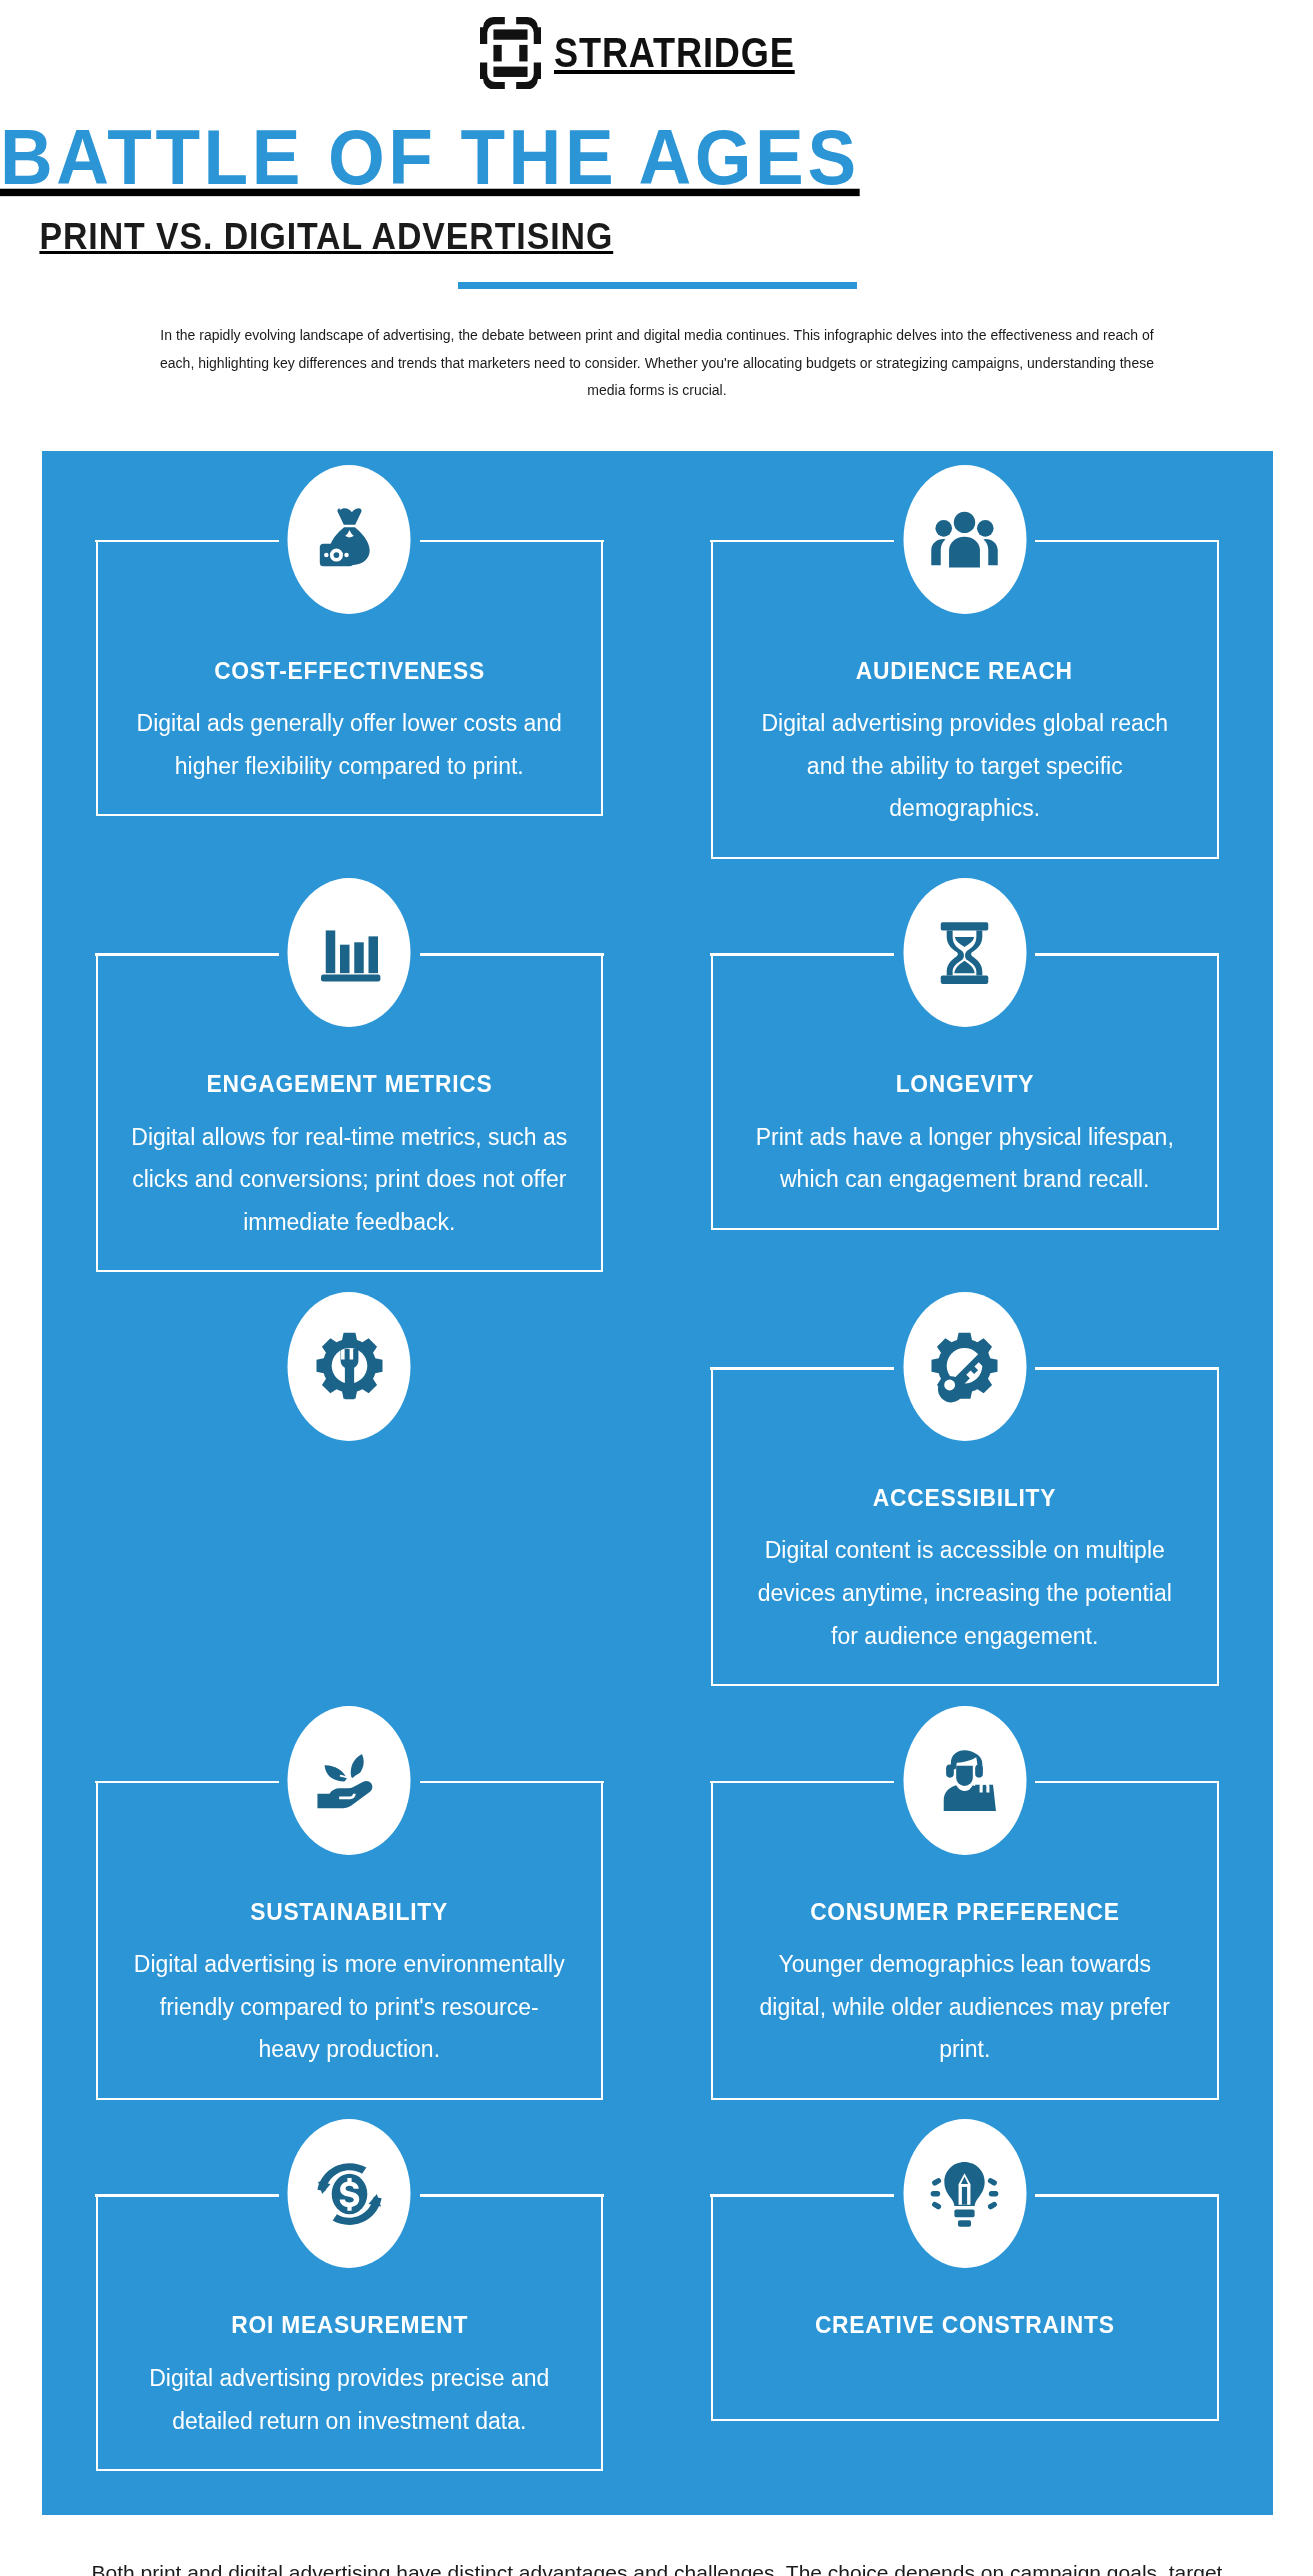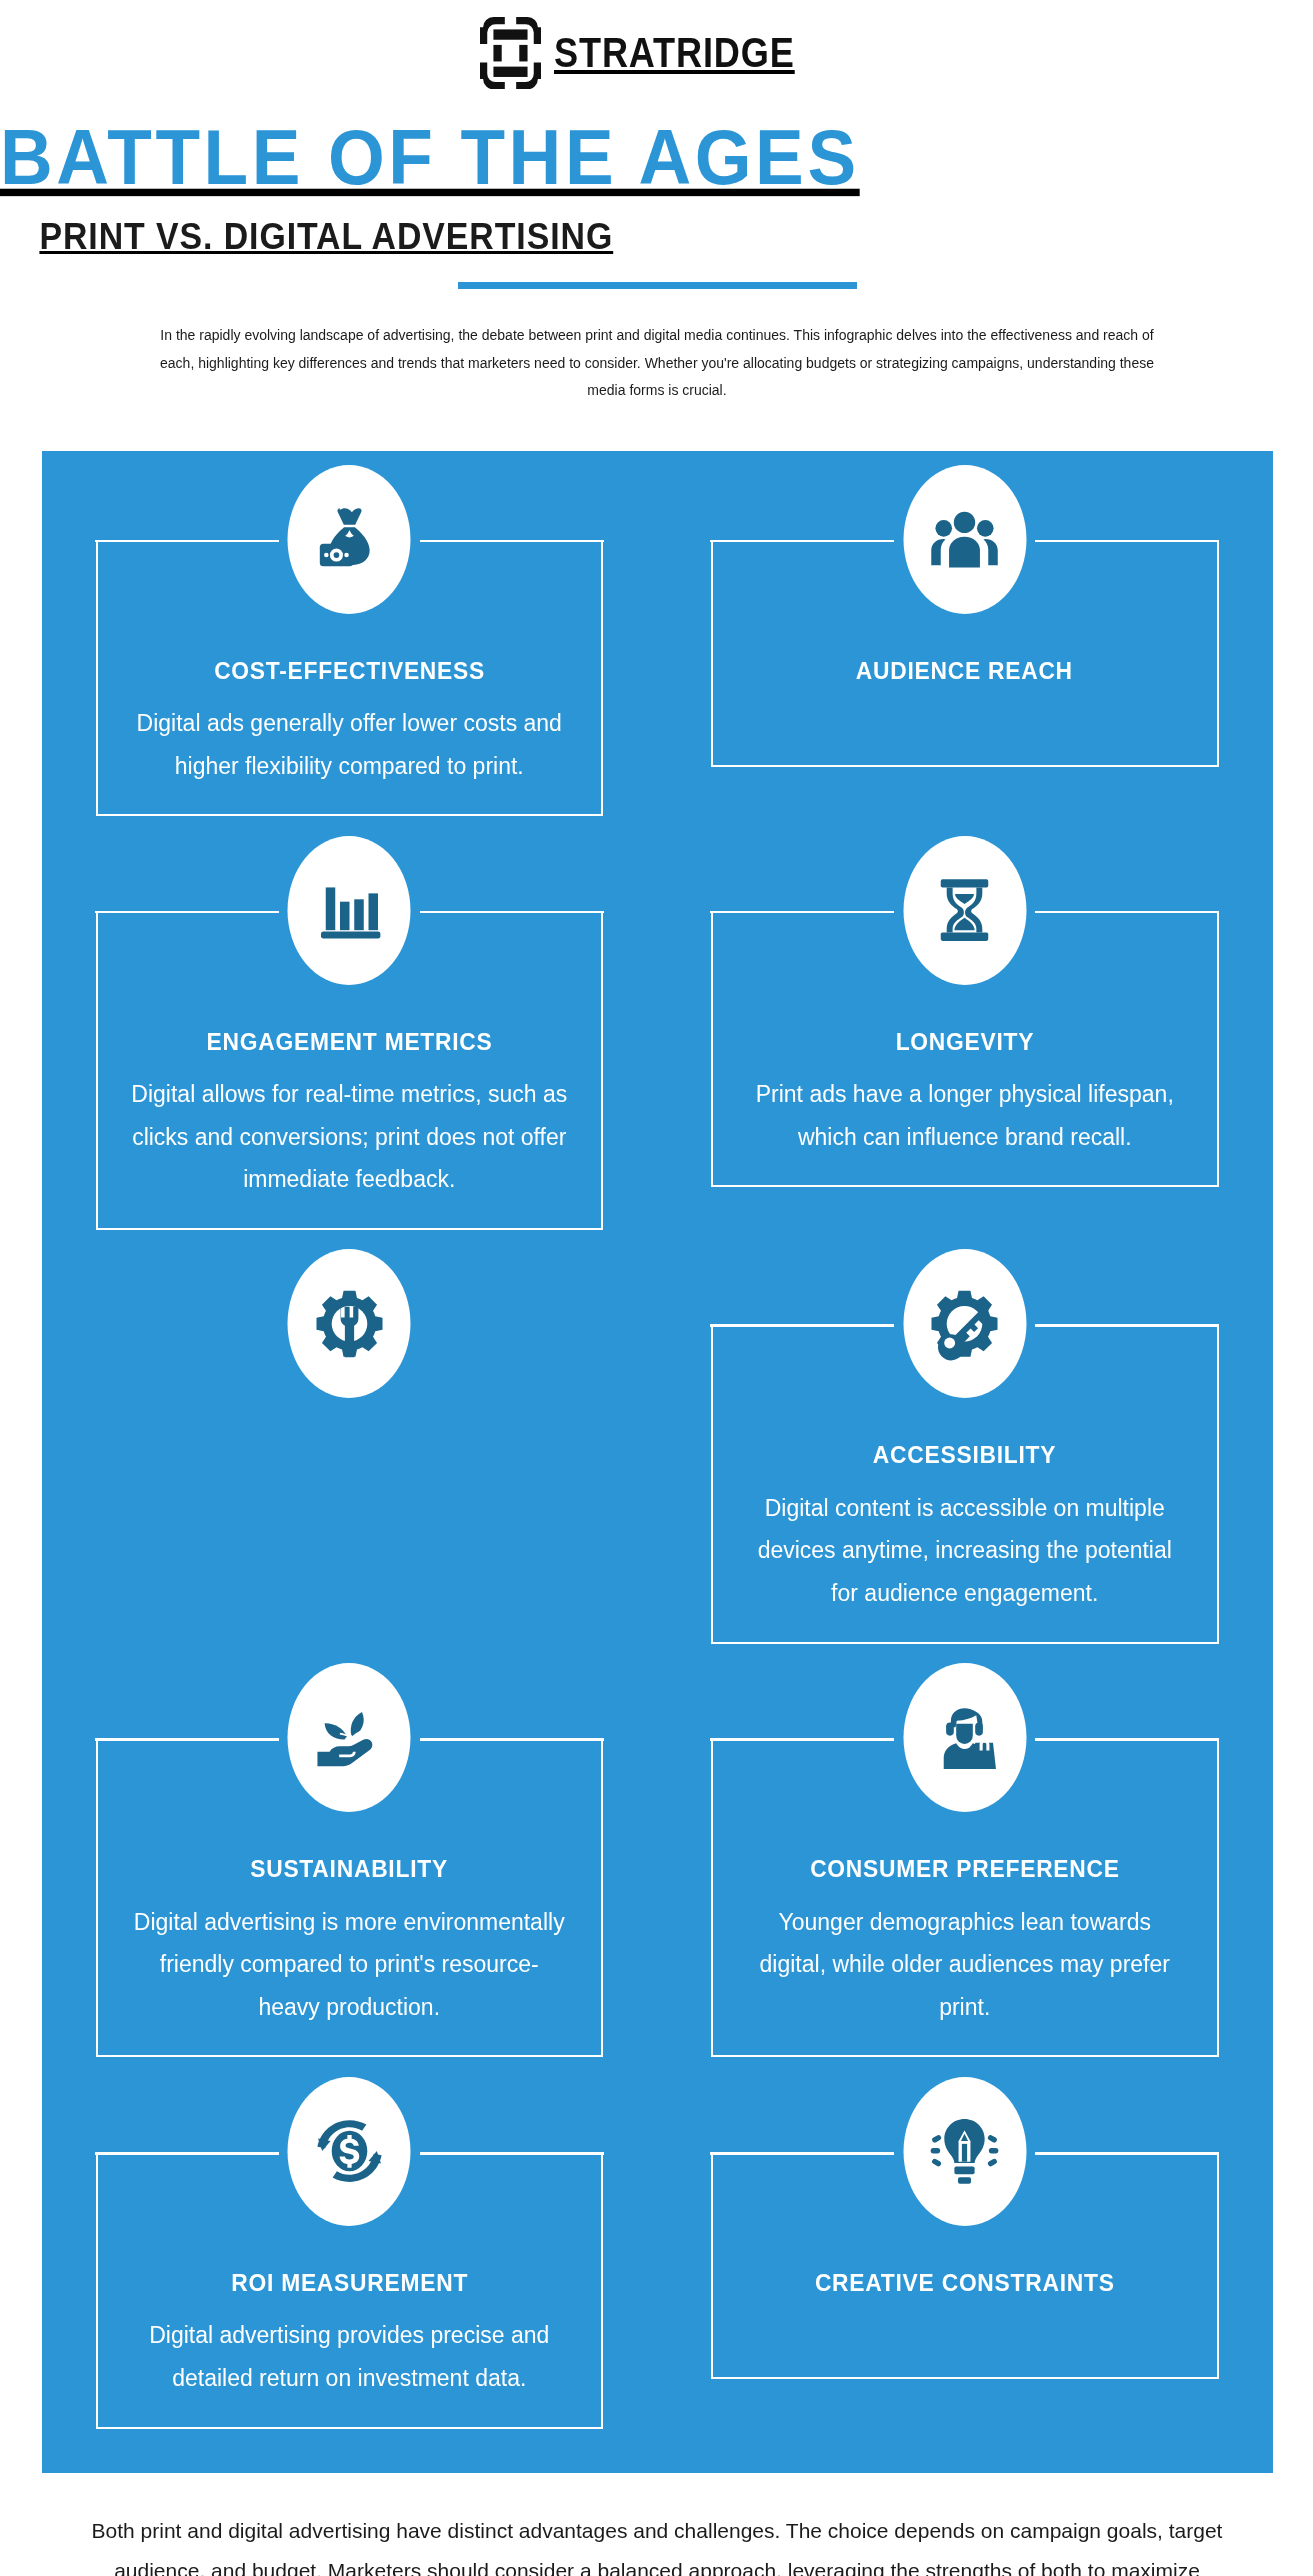--- a/index.html
+++ b/index.html
@@ -157,20 +157,21 @@
     <circle cx="32" cy="18" r="9" fill="#1B6389"></circle>
     <circle cx="14.5" cy="23" r="7" fill="#1B6389"></circle>
     <circle cx="49.5" cy="23" r="7" fill="#1B6389"></circle>
     <path fill="#1B6389" d="M14.5 32c-6 0-10.5 4-10.5 9.5V54h8V41c0-3.3 1.5-6.4 4-8.5-.5-.3-1-.5-1.5-.5z"></path>
     <path fill="#1B6389" d="M49.5 32c-.5 0-1 .2-1.5.5 2.5 2.1 4 5.2 4 8.5v13h8V41.5C60 36 55.5 32 49.5 32z"></path>
     <path fill="#1B6389" d="M32 30c-7.5 0-13 5-13 11.5V56h26V41.5C45 35 39.5 30 32 30z"></path>
               </svg>
             </div>
             <div class="card">
               <div class="card-title">AUDIENCE REACH</div>
+              <div class="card-desc">Digital advertising provides global reach and the ability to target specific demographics.</div>
             </div>
           </div>
         </div>
         <div class="cell rn">
           <div class="card-wrap">
             <div class="icon-badge">
               <svg viewBox="0 0 64 64" xmlns="http://www.w3.org/2000/svg" aria-hidden="true">
     <rect x="12" y="13" width="8" height="36" fill="#1B6389"></rect>
     <rect x="24" y="25" width="8" height="24" fill="#1B6389"></rect>
     <rect x="36" y="23" width="8" height="26" fill="#1B6389"></rect>
@@ -191,21 +192,21 @@
     <rect x="12" y="6" width="40" height="7" rx="1.5" fill="#1B6389"></rect>
     <rect x="12" y="51" width="40" height="7" rx="1.5" fill="#1B6389"></rect>
     <path fill="#1B6389" d="M17 13v5c0 7 4.5 10.5 8.5 13.2 1.2.8 1.2 2.8 0 3.6C21.5 37.5 17 41 17 48v3h5v-3c0-5 4-7.4 7.5-9.8 2.7-1.9 2.7-6.5 0-8.4C26 27.4 22 25 22 18v-5h-5z"></path>
     <path fill="#1B6389" d="M47 13v5c0 7-4.5 10.5-8.5 13.2-1.2.8-1.2 2.8 0 3.6C42.5 37.5 47 41 47 48v3h-5v-3c0-5-4-7.4-7.5-9.8-2.7-1.9-2.7-6.5 0-8.4C38 27.4 42 25 42 18v-5h5z"></path>
     <path fill="#1B6389" d="M24 18.5h16c-.4 3.3-3.1 5.1-5.8 6.9l-2.2 1.5-2.2-1.5c-2.7-1.8-5.4-3.6-5.8-6.9z"></path>
     <path fill="#1B6389" d="M32 38.5c4 2.7 8 5.5 8.6 10.5H23.4c.6-5 4.6-7.8 8.6-10.5z"></path>
               </svg>
             </div>
             <div class="card">
               <div class="card-title">LONGEVITY</div>
-              <div class="card-desc">Print ads have a longer physical lifespan, which can influence brand recall.</div>
+              <div class="card-desc">Print ads have a longer physical lifespan, which can engagement brand recall.</div>
             </div>
           </div>
         </div>
         <div class="cell rn">
           <div class="card-wrap">
             <div class="icon-badge">
               <svg viewBox="0 0 64 64" xmlns="http://www.w3.org/2000/svg" aria-hidden="true">
     <path fill="#1B6389" d="M37 4h-10l-1.3 6.1a22 22 0 0 0-4.6 1.9L15.9 8.6l-7.1 7.1 3.4 5.2a22 22 0 0 0-1.9 4.6L4.2 26.8v10l6.1 1.3c.4 1.6 1.1 3.1 1.9 4.6l-3.4 5.2 7.1 7.1 5.2-3.4c1.5.8 3 1.5 4.6 1.9L27 59.6h10l1.3-6.1c1.6-.4 3.1-1.1 4.6-1.9l5.2 3.4 7.1-7.1-3.4-5.2c.8-1.5 1.5-3 1.9-4.6l6.1-1.3v-10l-6.1-1.3a22 22 0 0 0-1.9-4.6l3.4-5.2-7.1-7.1-5.2 3.4a22 22 0 0 0-4.6-1.9L37 4z"></path>
     <circle cx="32" cy="31.8" r="15" fill="#ffffff"></circle>
     <path fill="#1B6389" d="M24.5 17.5v10c0 2.6 1.5 4.8 3.6 5.9V60h7.8V33.4c2.1-1.1 3.6-3.3 3.6-5.9v-10h-4.4v9h-3v-9h-4.2v9h-3v-9h-4.4z"></path>

